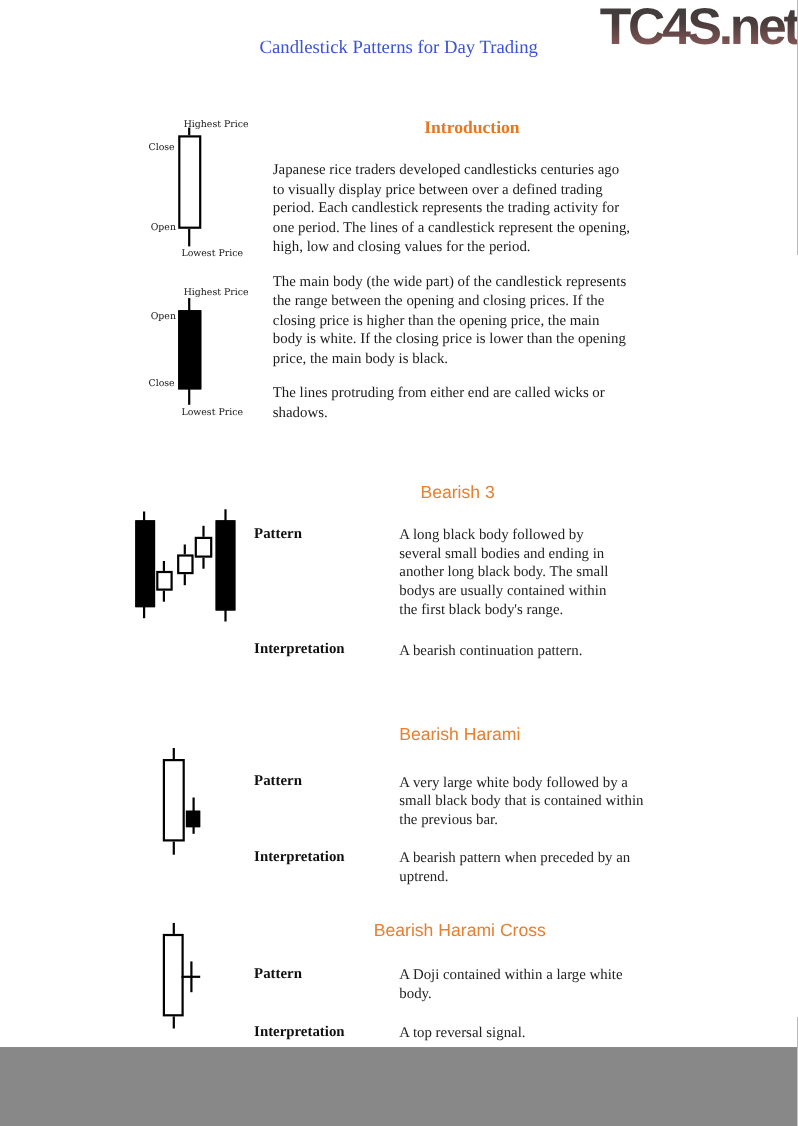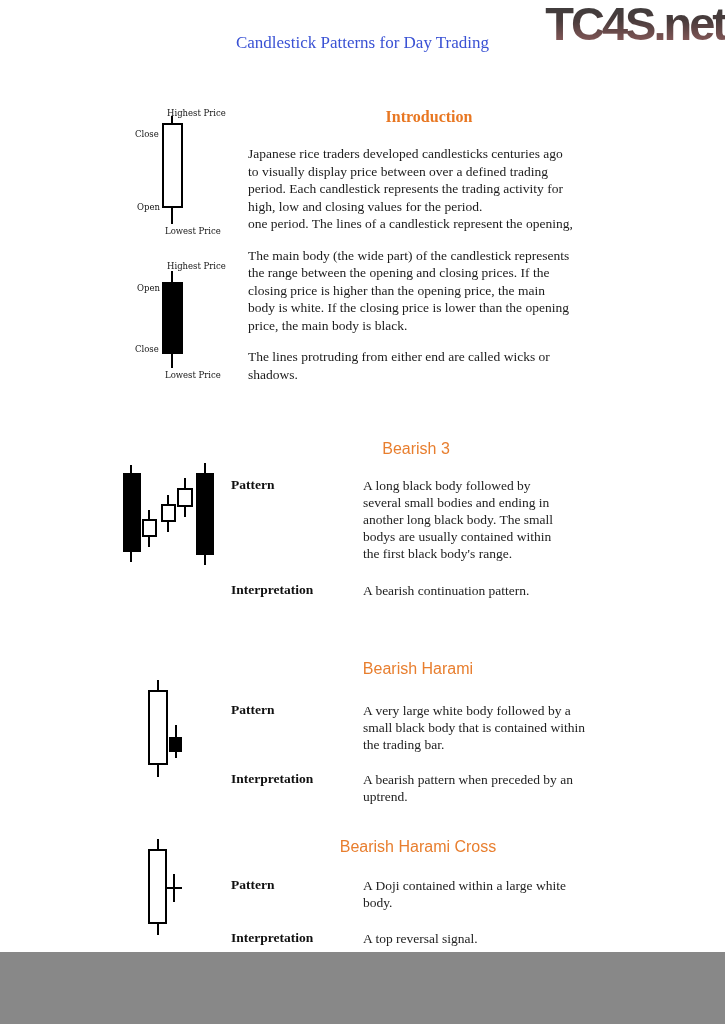--- a/index.html
+++ b/index.html
@@ -163,22 +163,22 @@
 
   <div class="doc-title">Candlestick Patterns for Day Trading</div>
   <div class="brand-logo">TC4S.net</div>
 
   <div class="intro-col">
     <div class="intro-heading">Introduction</div>
     <div class="para">
         <div>Japanese rice traders developed candlesticks centuries ago</div>
         <div>to visually display price between over a defined trading</div>
         <div>period. Each candlestick represents the trading activity for</div>
+        <div>one period. The lines of a candlestick represent the opening,</div>
         <div>high, low and closing values for the period.</div>
-        <div>one period. The lines of a candlestick represent the opening,</div>
       </div>
     <div class="para">
         <div>The main body (the wide part) of the candlestick represents</div>
         <div>the range between the opening and closing prices. If the</div>
         <div>closing price is higher than the opening price, the main</div>
         <div>body is white. If the closing price is lower than the opening</div>
         <div>price, the main body is black.</div>
       </div>
     <div class="para">
         <div>The lines protruding from either end are called wicks or</div>
@@ -243,21 +243,21 @@
     <div class="cbody white b-1"></div>
     <div class="wick w-2"></div>
     <div class="cbody black b-2"></div>
   </div>
   <div class="rows rows-2">
     <div class="row">
       <div class="row-label">Pattern</div>
       <div class="row-desc">
           <div>A very large white body followed by a</div>
           <div>small black body that is contained within</div>
-          <div>the trading bar.</div>
+          <div>the previous bar.</div>
         </div>
     </div>
     <div class="row">
       <div class="row-label">Interpretation</div>
       <div class="row-desc">
           <div>A bearish pattern when preceded by an</div>
           <div>uptrend.</div>
         </div>
     </div>
   </div>

